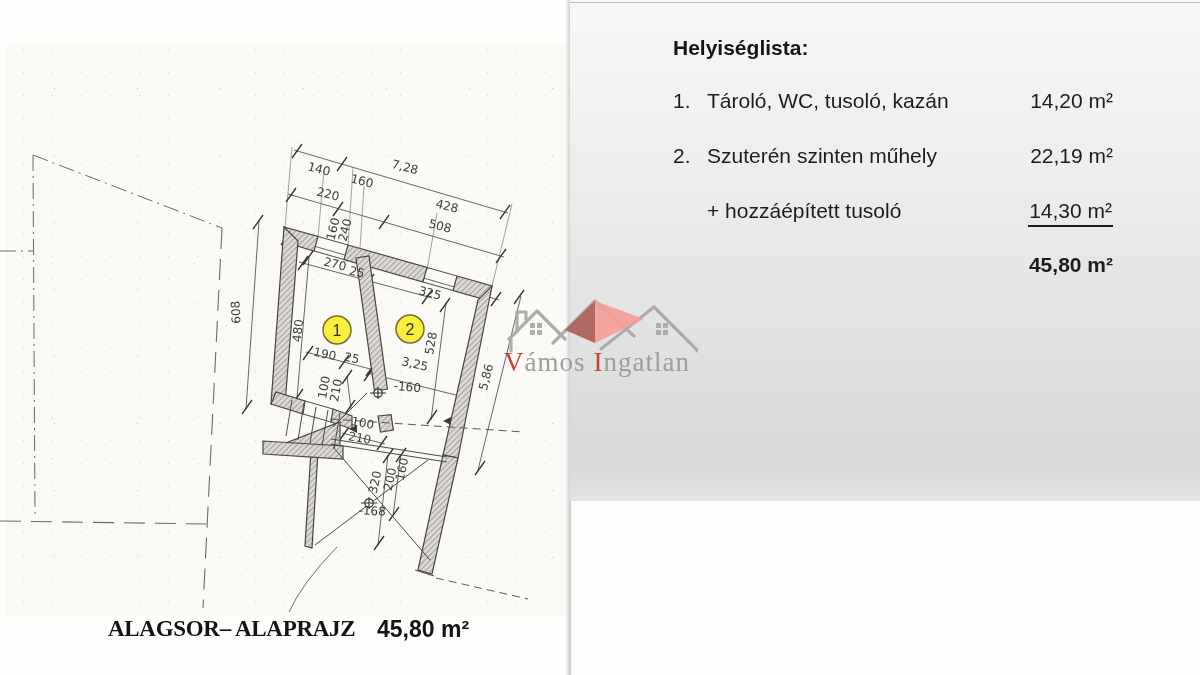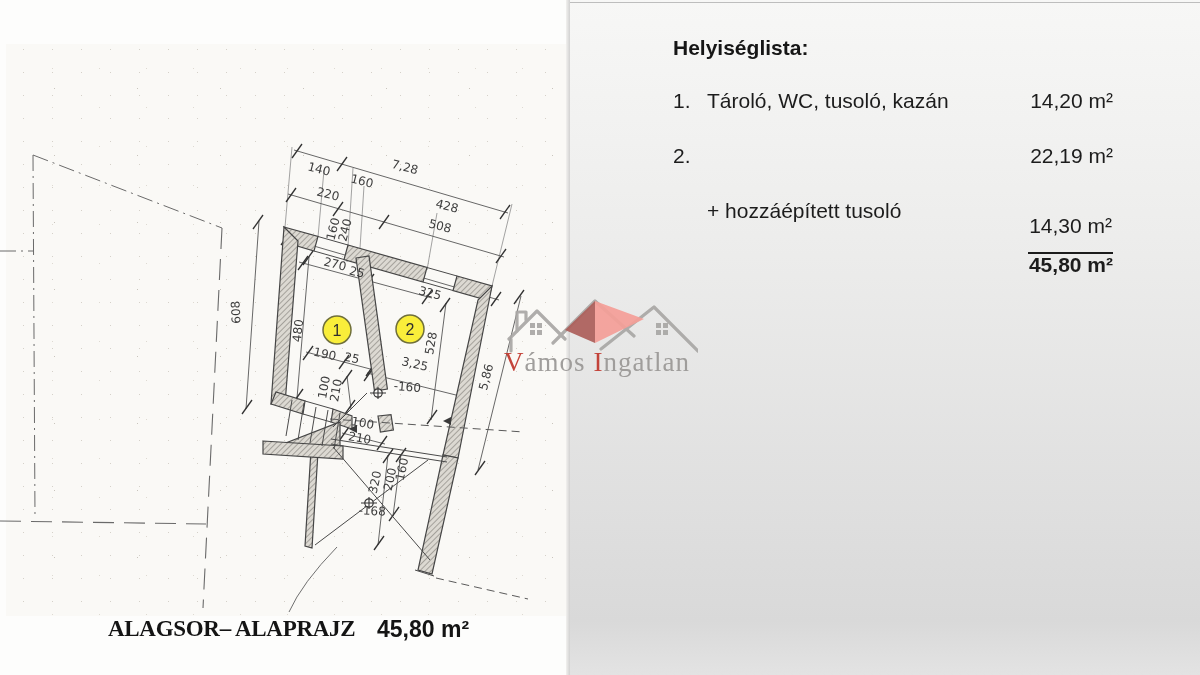--- a/index.html
+++ b/index.html
@@ -15,29 +15,29 @@
            radial-gradient(circle,#d5d1c9 0.5px,transparent 0.7px);
          background-size:83px 67px,47px 39px,29px 23px;
          background-position:7px 11px,23px 5px,3px 17px;}
   .plan-svg{position:absolute;left:0;top:0;width:570px;height:675px;}
   .caption-row{position:absolute;top:616px;left:0;width:570px;color:#141414;font-weight:bold;}
   .caption-title{position:absolute;left:108px;font-size:23px;letter-spacing:-0.3px;font-family:Liberation Serif, serif;}
   .caption-area{position:absolute;left:377px;font-size:23px;}
   .page-edge{position:absolute;left:566px;top:0;width:5px;height:675px;
              background:linear-gradient(90deg,#f2f1ef, #c9c9c9);}
   
-  .info-panel{position:absolute;left:570px;top:0;width:630px;height:675px;
+  .info-panel{position:absolute;left:570px;top:0;width:630px;height:501px;
               background:linear-gradient(180deg,#f7f7f6 0%,#ededec 35%,#dedede 78%,#d9d9d9 92%,#e3e3e3 100%);}
   .panel-hairline{position:absolute;left:0;top:2px;width:630px;height:1px;background:#bdbdbd;}
   .panel-heading{position:absolute;left:103px;top:36px;font-size:21px;font-weight:bold;color:#161616;}
   .row{position:absolute;left:0;width:630px;height:26px;font-size:21px;color:#1c1c1c;}
   .row .num{position:absolute;left:103px;}
   .row .lbl{position:absolute;left:137px;white-space:nowrap;}
   .row .val{position:absolute;right:87px;text-align:left;}
-  .row .val.underline{border-bottom:2px solid #1c1c1c;padding:0 1px 14px 1px;margin-top:15px;}
+  .row .val.underline{border-bottom:2px solid #1c1c1c;padding:0 1px 2px 1px;}
   .row .val.total{font-weight:bold;}
   
   .dim{font-family:"DejaVu Sans", sans-serif;font-size:12px;fill:#3d3d3d;text-anchor:middle;}
   .tick{stroke:#323232;stroke-width:1.3;}
   .wall{fill:url(#hatch);stroke:#454545;stroke-width:1.2;}
   .logo{position:absolute;left:503px;top:292px;width:195px;height:88px;}
 </style>
 </head>
 <body>
 
@@ -188,20 +188,21 @@
     <div class="panel-hairline"></div>
     <div class="panel-heading">Helyiséglista:</div>
 
     <div class="row" style="top:89px">
       <span class="num">1.</span>
       <span class="lbl">Tároló, WC, tusoló, kazán</span>
       <span class="val">14,20 m²</span>
     </div>
     <div class="row" style="top:144px">
       <span class="num">2.</span>
+      <span class="lbl">Szuterén szinten műhely</span>
       <span class="val">22,19 m²</span>
     </div>
     <div class="row" style="top:199px">
       <span class="num"></span>
       <span class="lbl">+ hozzáépített tusoló</span>
       <span class="val underline">14,30 m²</span>
     </div>
     <div class="row" style="top:253px">
       <span class="val total">45,80 m²</span>
     </div>

